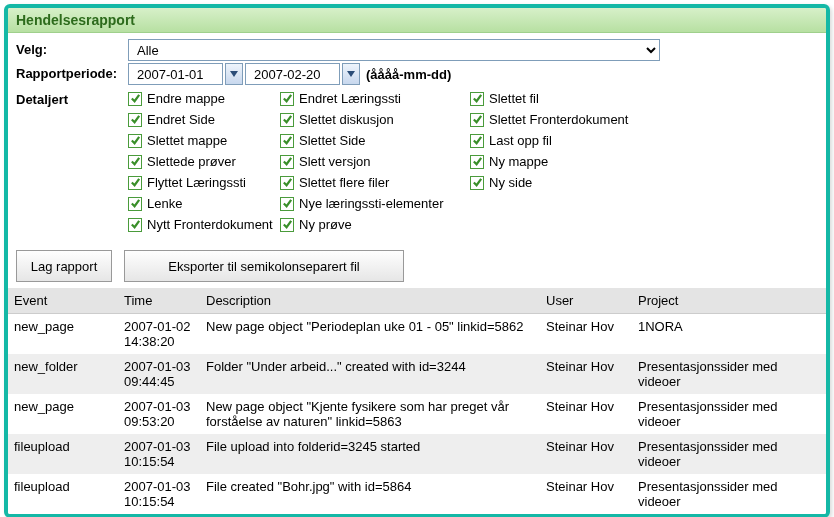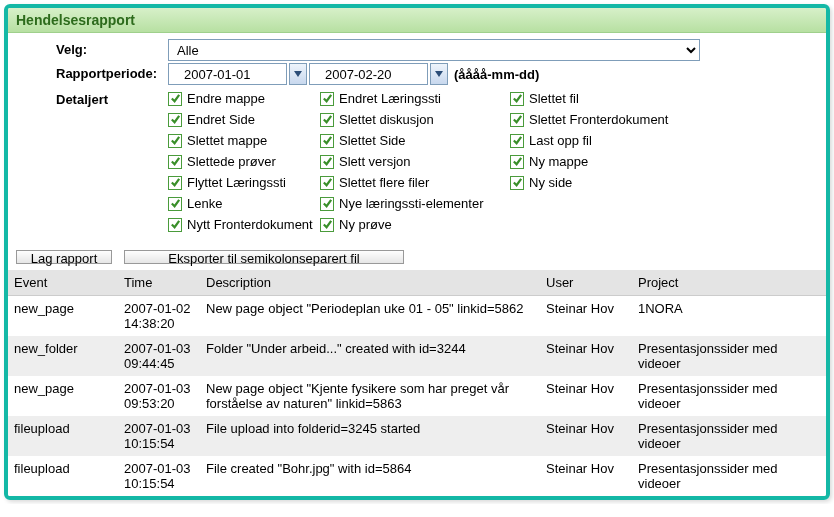--- a/index.html
+++ b/index.html
@@ -1,39 +1,39 @@
 <!DOCTYPE html>
 <html><head>
   <meta charset="utf-8">
   <style>
     * { box-sizing: border-box; margin: 0; padding: 0; }
     body { font-family: Arial, sans-serif; font-size: 13px; color: #000; background: #fff; width: 834px; }
     .panel { border: 4px solid #14b8a6; border-radius: 6px; margin: 4px; overflow: hidden; box-shadow: 2px 2px 4px rgba(0,0,0,0.15); }
     .panel-header { background: linear-gradient(to bottom, #d7f0c9, #b7e0a2); padding: 4px 8px; font-weight: bold; color: #2d6b1c; font-size: 14px; border-bottom: 1px solid #9fd08c; }
     .panel-body { padding: 6px 8px; }
-    .form-row { display: flex; align-items: flex-start; margin-bottom: 2px; margin-left: 40px; }
+    .form-row { display: flex; align-items: flex-start; margin-bottom: 2px; }
     .form-label { font-weight: bold; width: 112px; padding-top: 3px; }
     .form-control-area { flex: 1; }
     .select-velg { width: 532px; height: 22px; background: #fff; border: 1px solid #7f9db9; font-size: 13px; padding-left: 4px; }
-    .date-input { width: 119px; height: 22px; border: 1px solid #7f9db9; font-size: 13px; padding: 1px 15px; }
+    .date-input { width: 95px; height: 22px; border: 1px solid #7f9db9; font-size: 13px; padding: 1px 8px; }
     .dropdown-btn { width: 18px; height: 22px; border: 1px solid #7f9db9; background: linear-gradient(to bottom,#eef4fb,#c8d8ee); cursor: pointer; display: inline-flex; align-items: center; justify-content: center; vertical-align: top; }
     .dropdown-btn svg { width: 8px; height: 6px; }
     .date-row { display: flex; align-items: center; gap: 2px; }
     .date-hint { font-weight: bold; margin-left: 4px; }
     .checkbox-grid { display: flex; gap: 0; }
     .checkbox-col { display: flex; flex-direction: column; gap: 6px; padding-top: 2px; }
     .checkbox-col.col1 { width: 152px; }
     .checkbox-col.col2 { width: 190px; }
     .checkbox-col.col3 { width: 180px; }
     .checkbox-item { display: flex; align-items: center; gap: 5px; }
     .cb { width: 14px; height: 14px; border: 1px solid #4a9b3b; background: #fff; display: inline-flex; align-items: center; justify-content: center; cursor: pointer; }
     .cb svg { width: 11px; height: 11px; }
     .cb-label { font-size: 13px; }
     .button-row { display: flex; gap: 12px; padding: 10px 8px 6px; }
-    .btn { height: 14px; border: 1px solid #999; background: linear-gradient(to bottom,#fefefe,#e6e6e6); cursor: pointer; font-size: 13px; padding: 0 10px; }
+    .btn { height: 32px; border: 1px solid #999; background: linear-gradient(to bottom,#fefefe,#e6e6e6); cursor: pointer; font-size: 13px; padding: 0 10px; }
     .btn.lag { width: 96px; }
     .btn.eksport { width: 280px; }
     .table { width: 100%; border-collapse: collapse; }
     .table th { text-align: left; font-weight: normal; padding: 5px 6px; background: #e4e4e4; border-bottom: 1px solid #ccc; font-size: 13px; }
     .table td { padding: 5px 6px; font-size: 13px; vertical-align: top; }
     .table tbody tr.odd { background: #fff; }
     .table tbody tr.even { background: #eeeeee; }
     .col-event { width: 110px; }
     .col-time { width: 82px; }
     .col-desc { width: 340px; }

